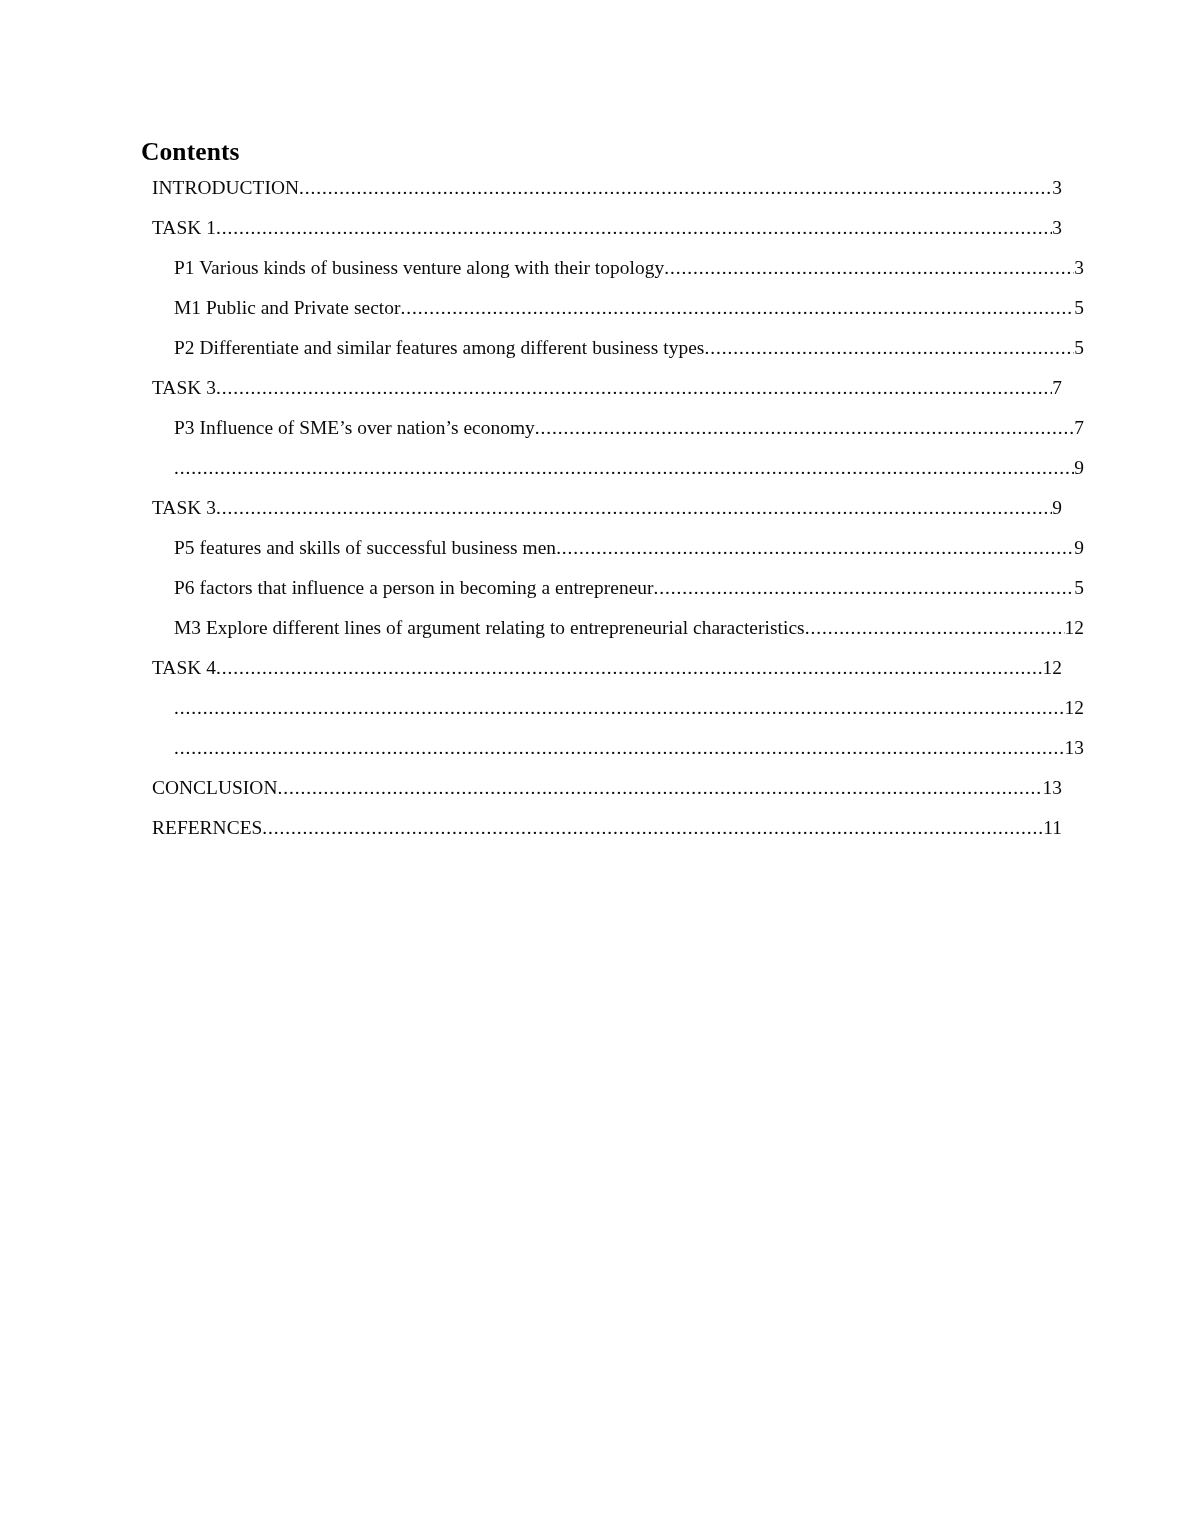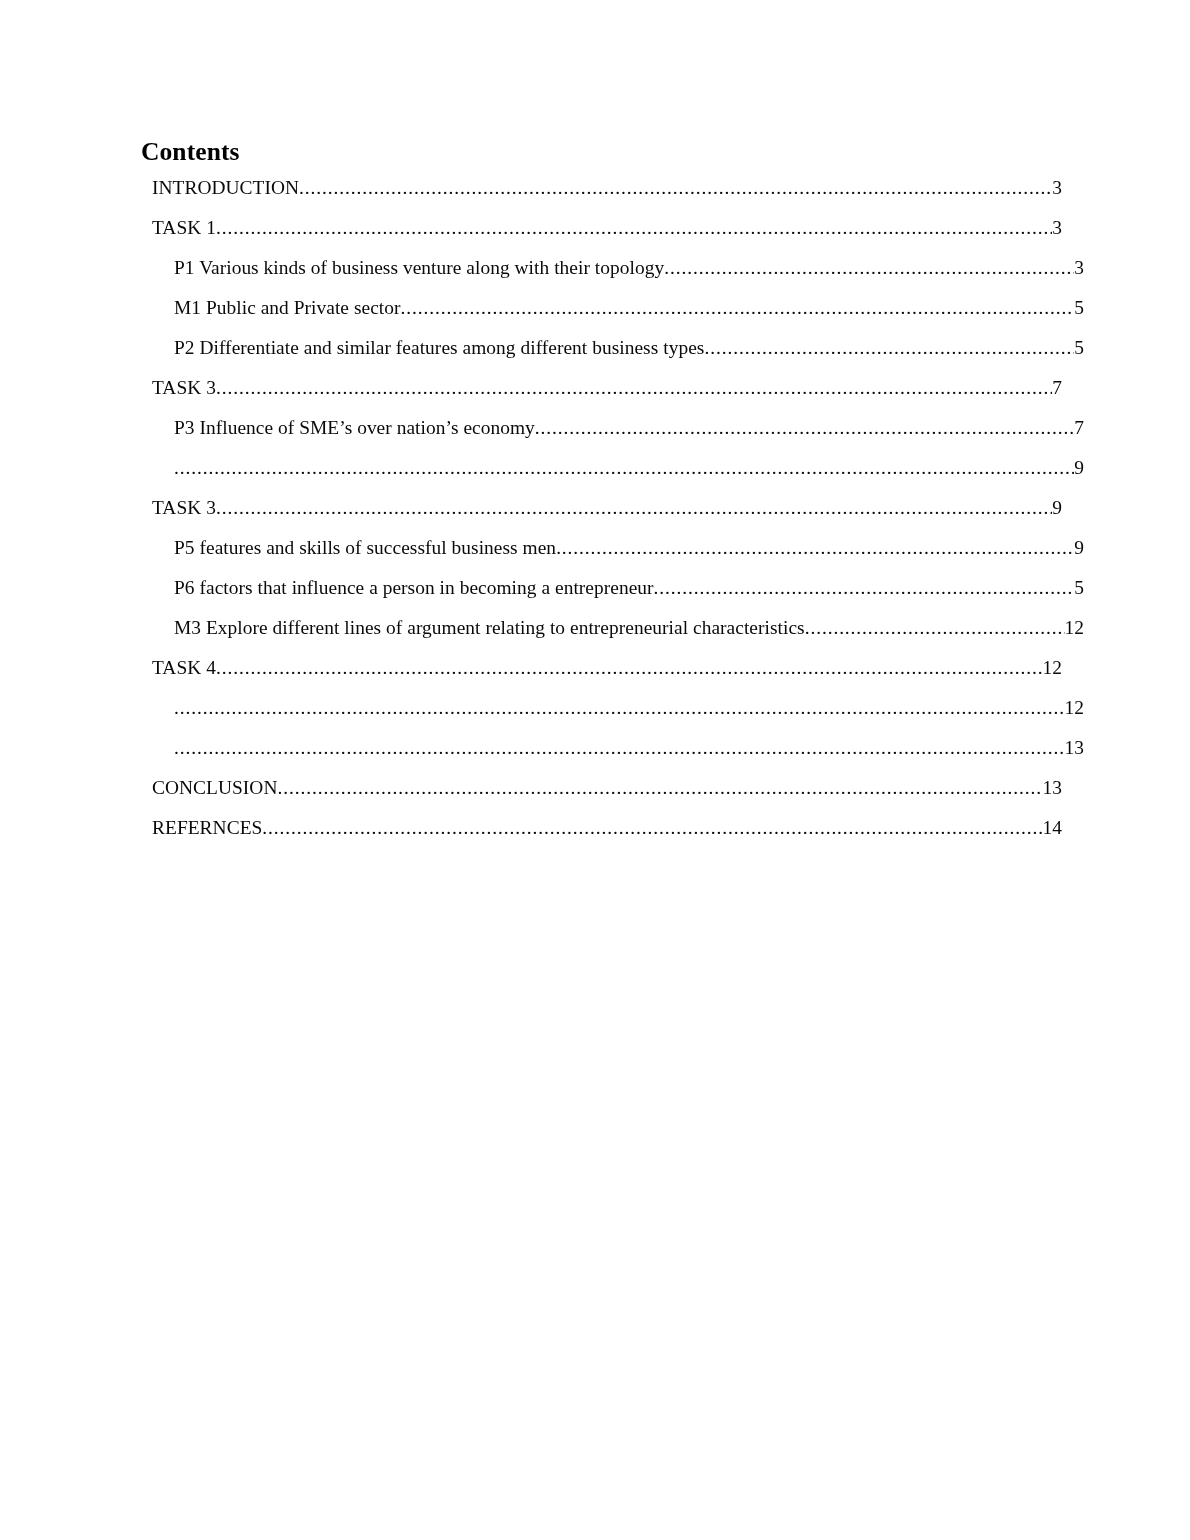--- a/index.html
+++ b/index.html
@@ -161,17 +161,17 @@
         <span class="page-num">13</span>
       </li>
       <li class="toc-entry level-1">
         <span class="entry-title">CONCLUSION</span>
         <span class="leader"></span>
         <span class="page-num">13</span>
       </li>
       <li class="toc-entry level-1">
         <span class="entry-title">REFERNCES</span>
         <span class="leader"></span>
-        <span class="page-num">14</span>
+        <span class="page-num">11</span>
       </li>
     </ul>
 
 </div>
 
 </body></html>

